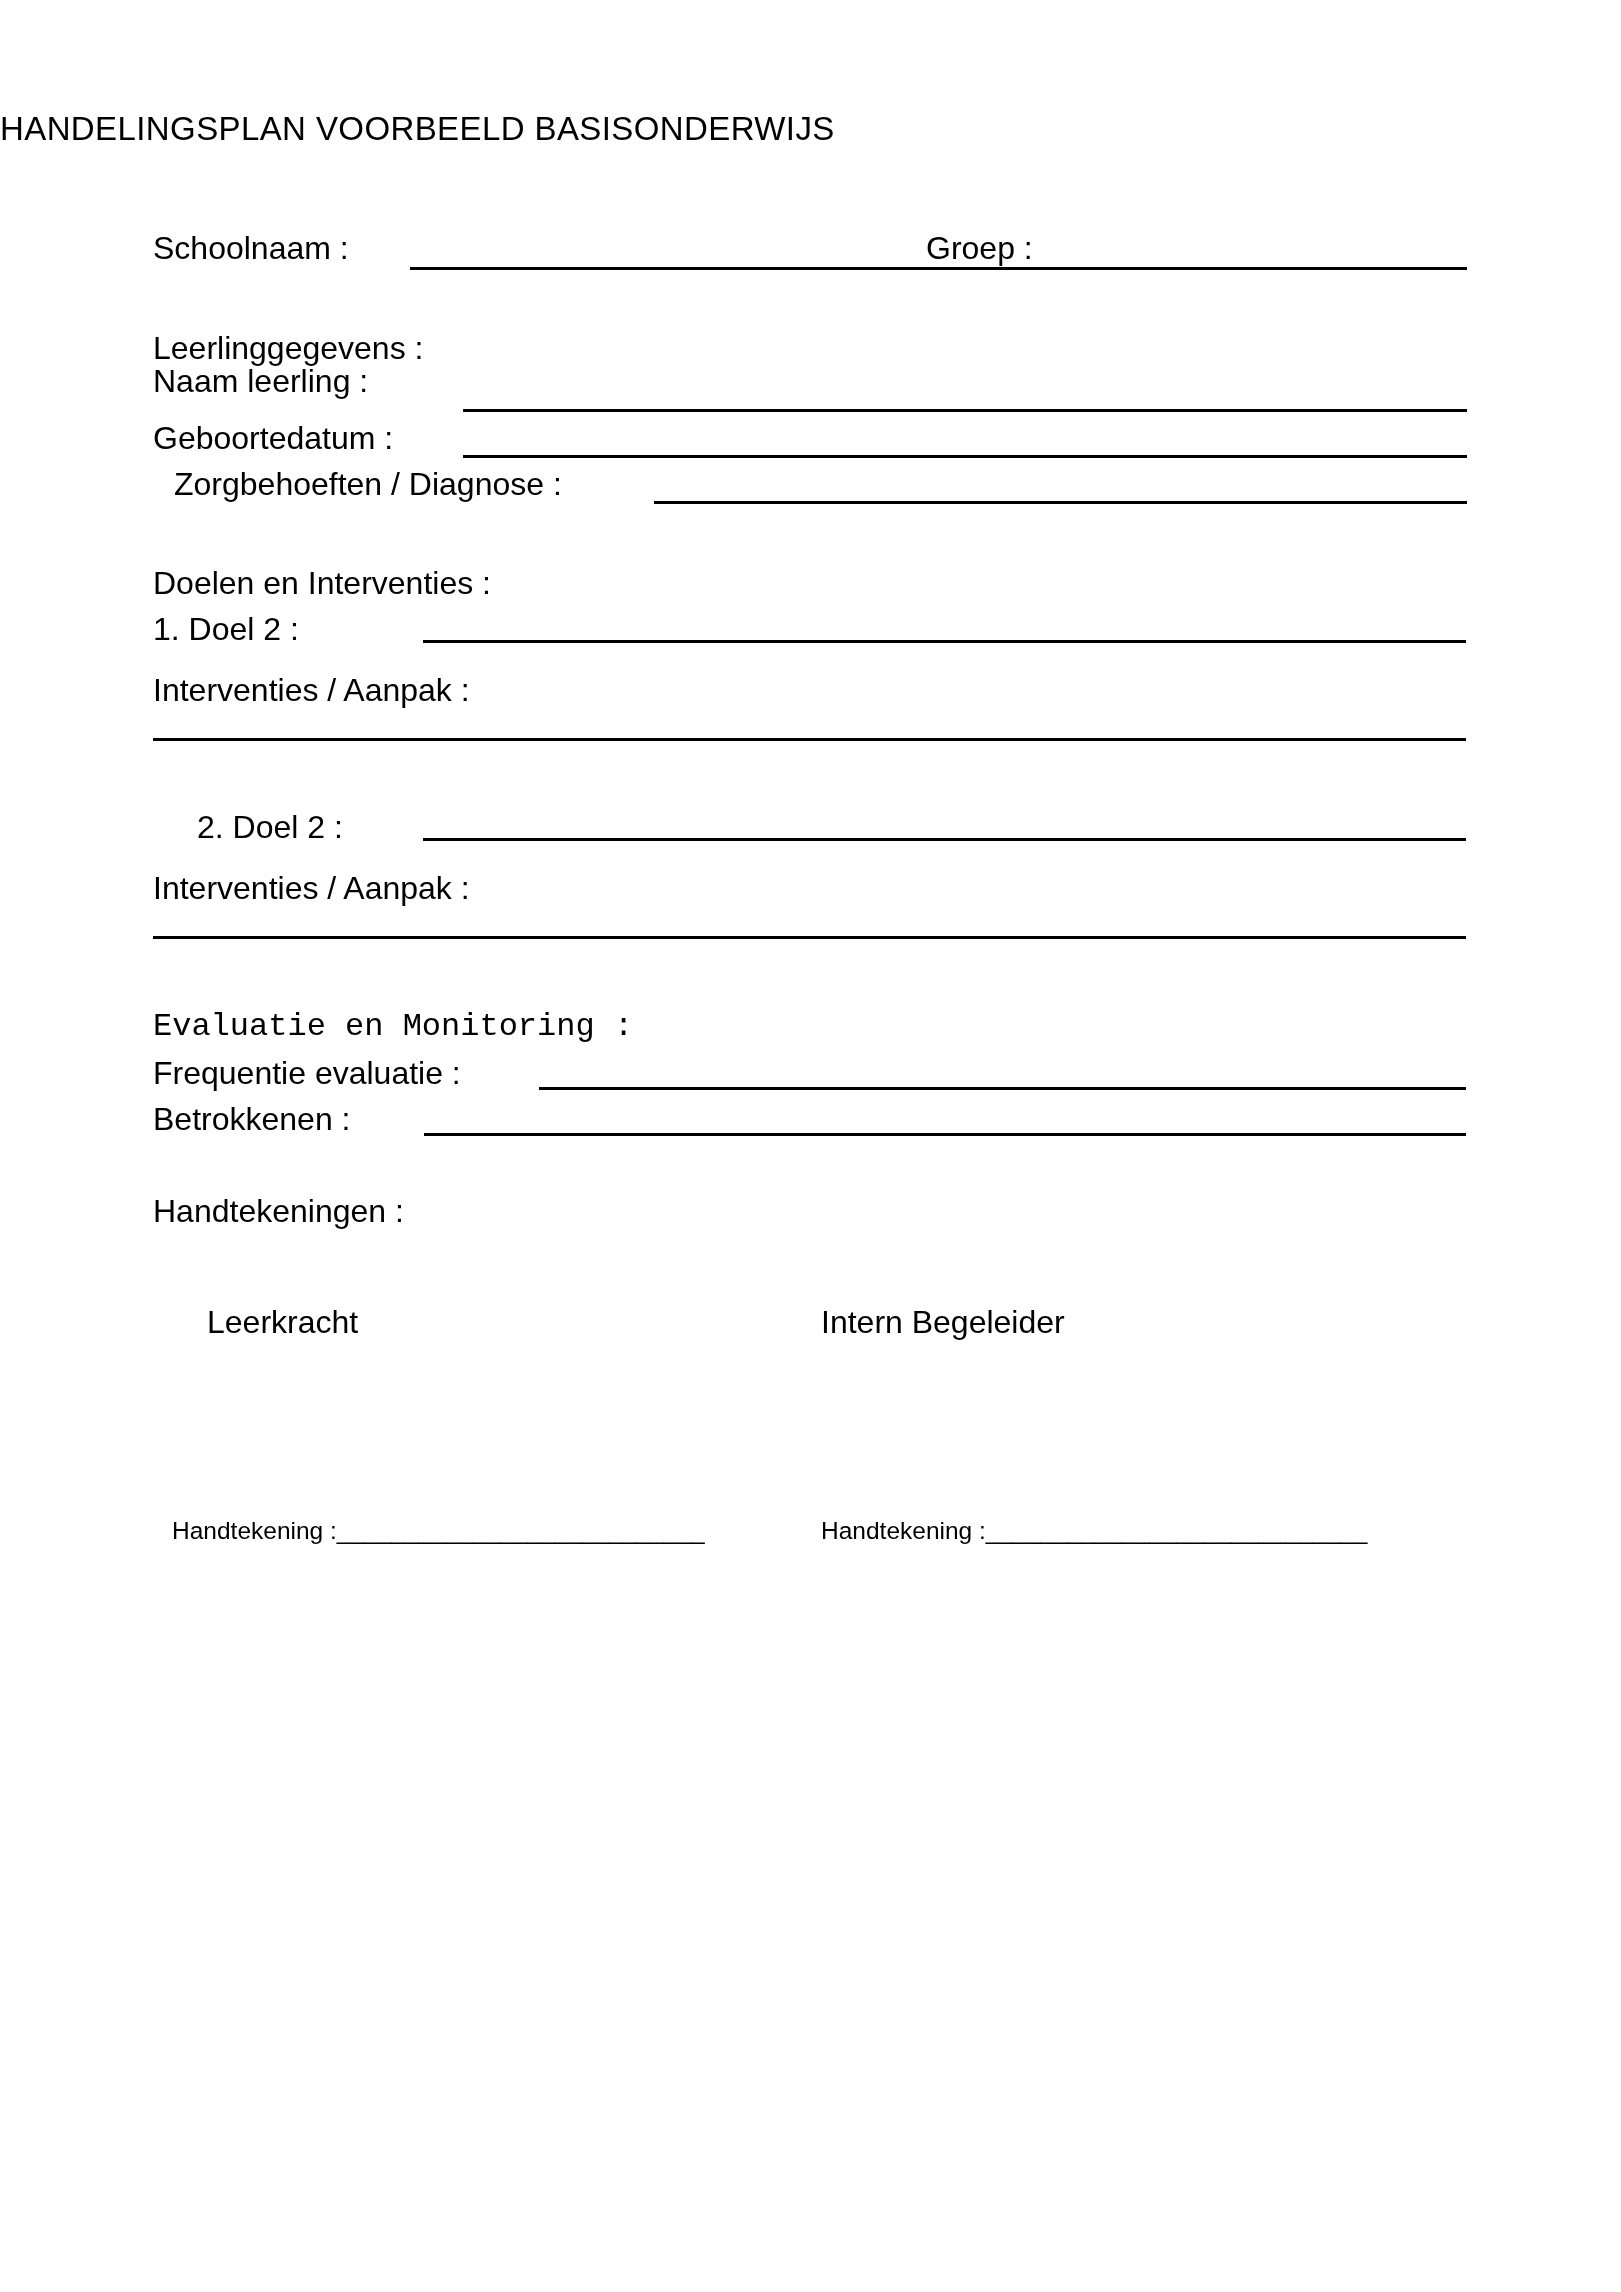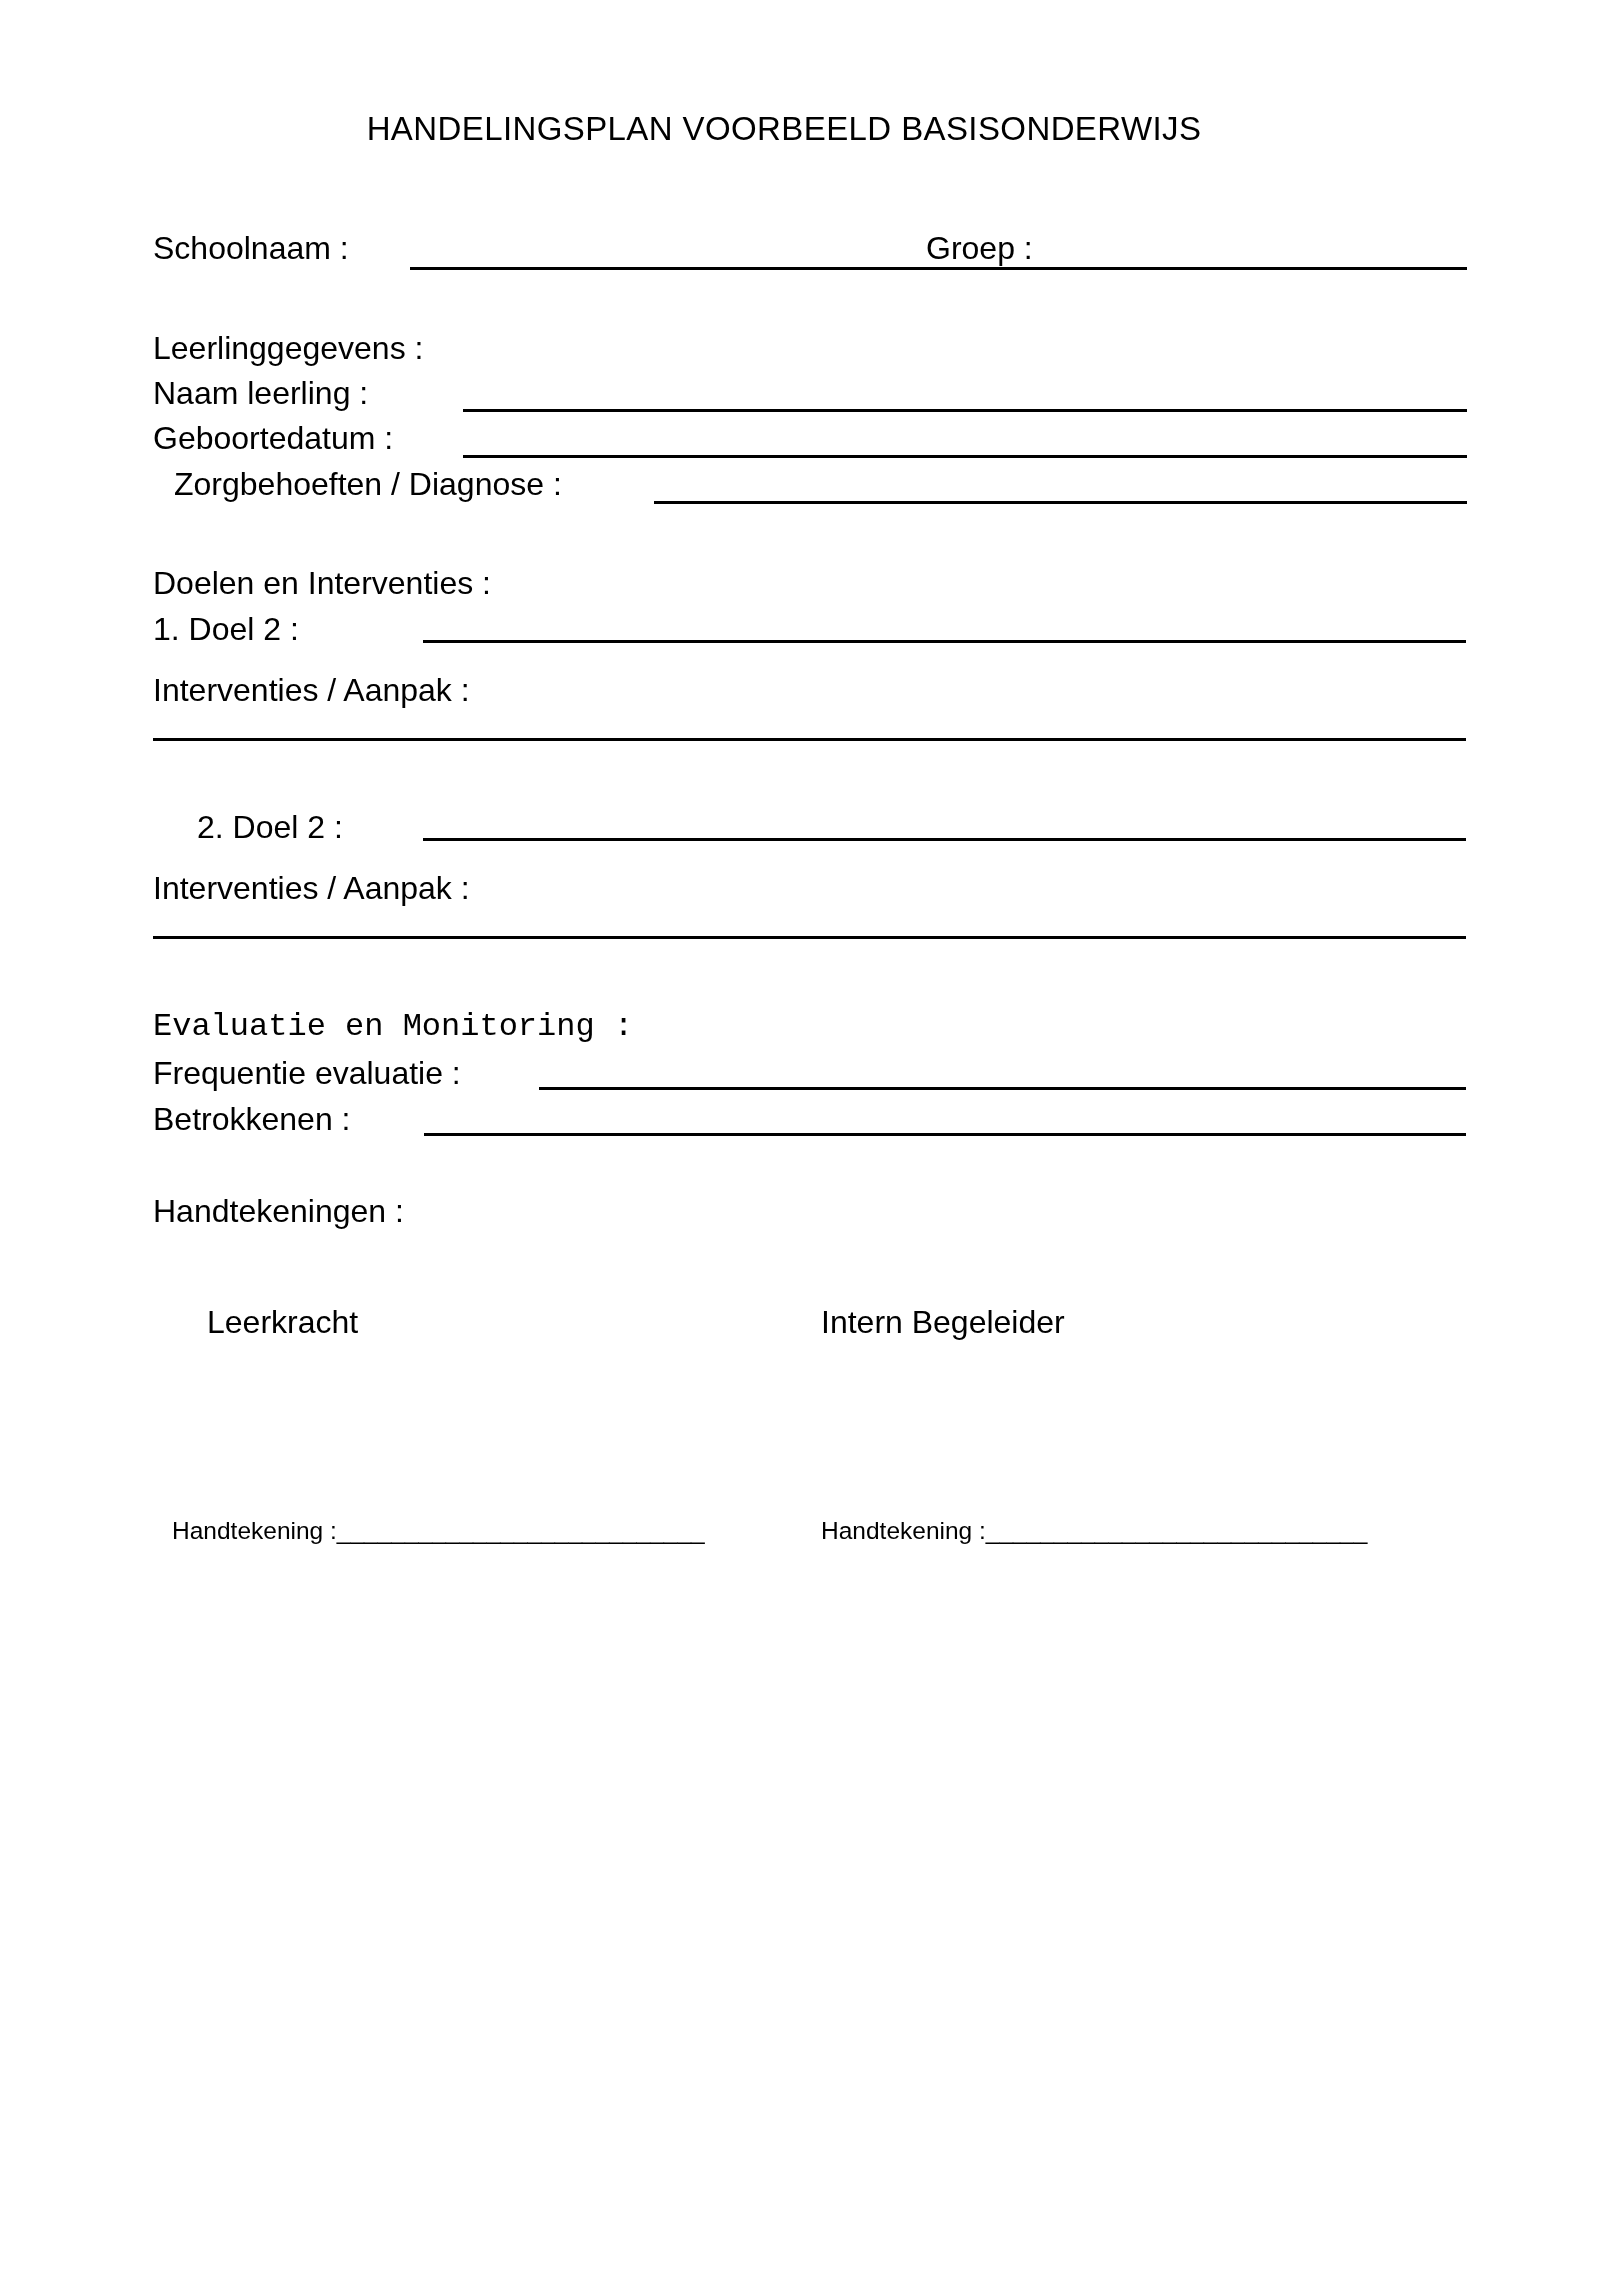--- a/index.html
+++ b/index.html
@@ -17,21 +17,20 @@
     height: 2293px;
     background: #ffffff;
     overflow: hidden;
   }
   
   .doc-title {
     position: absolute;
     left: 0;
     top: 110px;
     width: 1568px;
-    text-align: center;
     font-size: 33px;
     letter-spacing: 0.4px;
     white-space: nowrap;
   }
   
   .lbl {
     position: absolute;
     font-size: 32px;
     line-height: 29px;
     white-space: nowrap;
@@ -61,21 +60,21 @@
   <div class="doc-title">HANDELINGSPLAN VOORBEELD BASISONDERWIJS</div>
 
   <div class="lbl" style="left:153px; top:234px;">Schoolnaam :</div>
 
   <div class="lbl" style="left:926px; top:234px;">Groep :</div>
 
   <div class="rule" style="left:410px; top:267px; width:1057px;"></div>
 
   <div class="lbl" style="left:153px; top:334px;">Leerlinggegevens :</div>
 
-  <div class="lbl" style="left:153px; top:379px;">Naam leerling :</div>
+  <div class="lbl" style="left:153px; top:367px;">Naam leerling :</div>
   <div class="rule" style="left:463px; top:409px; width:1004px;"></div>
 
   <div class="lbl" style="left:153px; top:424px;">Geboortedatum :</div>
   <div class="rule" style="left:463px; top:455px; width:1004px;"></div>
 
   <div class="lbl" style="left:153px; top:470px;margin-left:21px;">Zorgbehoeften / Diagnose :</div>
   <div class="rule" style="left:654px; top:501px; width:813px;"></div>
 
   <div class="lbl" style="left:153px; top:569px;">Doelen en Interventies :</div>
 

